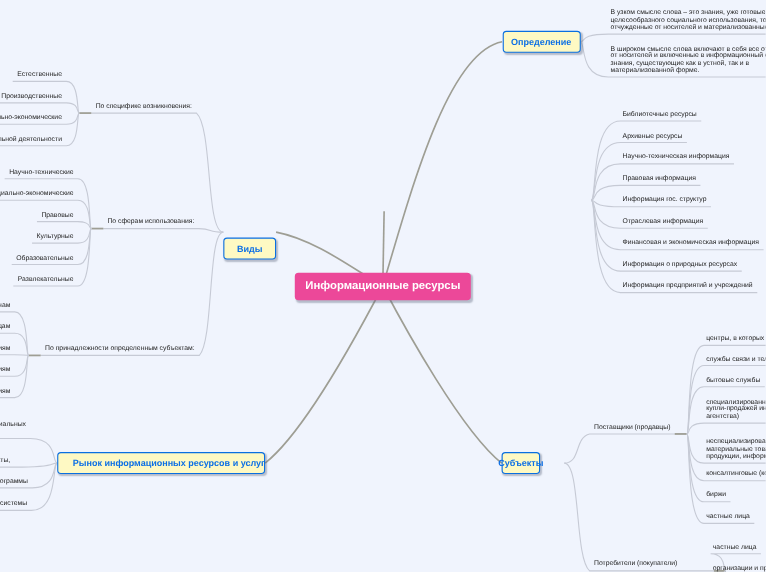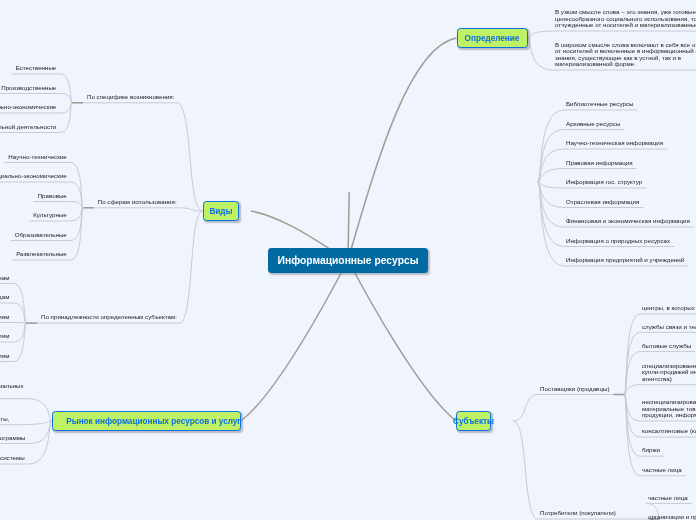--- a/index.html
+++ b/index.html
@@ -1,26 +1,26 @@
 <!DOCTYPE html>
 <html><head>
 <meta charset="utf-8">
 <title>Информационные ресурсы</title>
 <style>
 html,body{margin:0;padding:0;}
 body{width:696px;height:520px;background:#f0f4fd;overflow:hidden;
      font-family:"Liberation Sans",sans-serif;}
 #map{position:relative;width:696px;height:520px;background:#f0f4fd;overflow:hidden;transform:translateZ(0);}
 svg.lay{position:absolute;left:0;top:0;}
-.nd{position:absolute;box-sizing:border-box;background:#bef264;
+.nd{position:absolute;box-sizing:border-box;background:#fef9c3;
     border:1.7px solid #0a6fe0;border-radius:3.4px;color:#0c6fe5;
     font-weight:bold;display:flex;align-items:center;justify-content:center;
     white-space:nowrap;
     box-shadow:1.2px 1.6px 1.4px rgba(100,110,130,.42);}
-.central{position:absolute;box-sizing:border-box;background:#0369a1;
+.central{position:absolute;box-sizing:border-box;background:#ec4899;
     border-radius:3.4px;color:#ffffff;font-weight:bold;display:flex;
     align-items:center;justify-content:center;white-space:nowrap;
     box-shadow:1.2px 1.6px 1.4px rgba(100,110,130,.42);text-align:center;}
 .leaf{position:absolute;white-space:pre;color:#222;font-size:6.2px;
       line-height:6.6px;}
 </style>
 </head>
 <body>
 
 <div id="map">
@@ -81,21 +81,21 @@
   <path d="M649.0,519.0 L660.0,519.0" fill="none" stroke="#9e9e94" stroke-width="1.6"></path>
   <path d="M660.00,519.00 C657.26,519.00 660.56,503.40 646.00,503.40 L691.75,503.40" fill="none" stroke="#c6cad5" stroke-width="1.0"></path>
   <path d="M660.00,519.00 C657.26,519.00 660.56,523.00 646.00,523.00 L732.05,523.00" fill="none" stroke="#c6cad5" stroke-width="1.0"></path>
   </svg>
 
   <div class="central" style="left:268px;top:248px;width:160px;height:25px;font-size:10.3px;">Информационные ресурсы</div>
 
   <div class="nd" style="left:456.5px;top:28px;width:71px;height:20px;font-size:8.2px;">Определение</div>
 
 
-  <div class="nd" style="left:203px;top:201px;width:36px;height:20px;font-size:8.2px;">Виды</div>
+  <div class="nd" style="left:203px;top:216px;width:48px;height:20px;font-size:8.2px;">Виды</div>
 
   <div class="nd" style="left:52px;top:411px;width:189px;height:20px;font-size:8.2px;padding-left:14px;">Рынок информационных ресурсов и услуг</div>
 
   <div class="nd" style="left:456px;top:411px;width:35px;height:20px;font-size:8.2px;">Субъекты</div>
 
 <div class="leaf" style="left:555.0px;top:9.1px;">В узком смысле слова – это знания, уже готовые для
 целесообразного социального использования, то есть
 отчужденные от носителей и материализованные знания.</div>
 <div class="leaf" style="left:555.0px;top:41.5px;">В широком смысле слова включают в себя все отчужденные
 от носителей и включенные в информационный обмен

